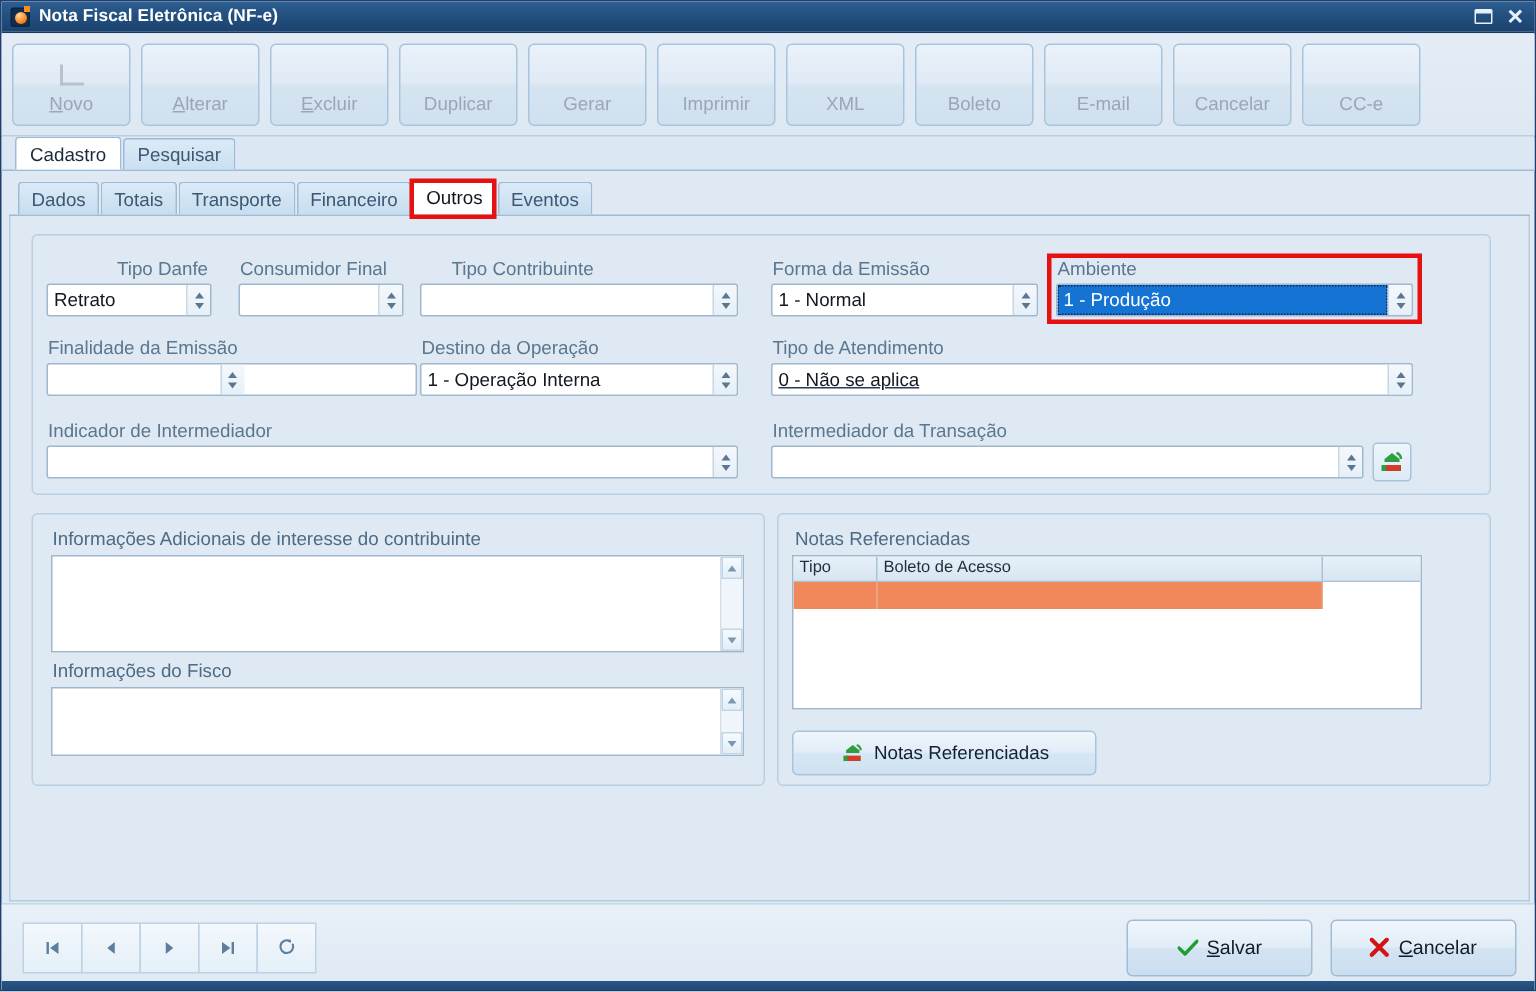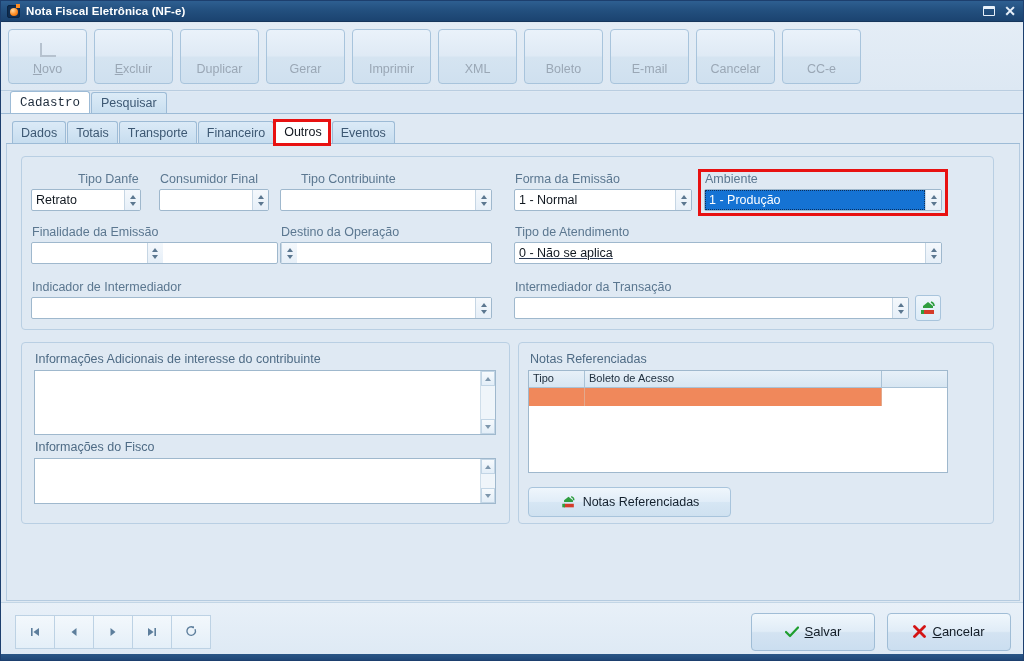--- a/index.html
+++ b/index.html
@@ -160,21 +160,20 @@
     background: linear-gradient(to bottom, #dcebf7 0%, #c9dff0 100%);
     margin-right: 1px;
     cursor: default;
   }
   .tab1.active {
     background: #ffffff;
     color: #1c2a3a;
     height: 22px;
     position: relative;
     z-index: 3;
-    font-family: Liberation Mono, monospace;
   }
 
   
   .tabstrip2 {
     position: absolute;
     left: 5px; top: 119px;
     width: 1014px; height: 24px;
     display: flex;
     align-items: flex-end;
     padding-left: 6px;
@@ -430,20 +429,23 @@
       <span class="tb-btn tb-close">✕</span>
     </span>
   </div>
 
   <div class="toolbar">
     <div class="tbtn">
       <span class="gicon icon-novo"></span>
       <span class="lbl"><u>N</u>ovo</span>
     </div>
     <div class="tbtn">
+      <span class="lbl"><u>A</u>lterar</span>
+    </div>
+    <div class="tbtn">
       <span class="lbl"><u>E</u>xcluir</span>
     </div>
     <div class="tbtn">
       <span class="lbl">Duplicar</span>
     </div>
     <div class="tbtn">
       <span class="lbl">Gerar</span>
     </div>
     <div class="tbtn">
       <span class="lbl">Imprimir</span>
@@ -534,20 +536,21 @@
     <div class="combo" style="left:24px; top:98px; width:247px;flex-direction:column;">
       <span class="val">1 - NF-e Normal</span>
       <span class="spin">
           <i class="up"></i>
           <i class="dn"></i>
         </span>
     </div>
 
     <div class="fieldlabel" style="left:274px; top:81px;">Destino da Operação</div>
     <div class="combo" style="left:273px; top:98px; width:212px;">
+      <span class="val">1 - Operação Interna</span>
       <span class="spin">
           <i class="up"></i>
           <i class="dn"></i>
         </span>
     </div>
 
     <div class="fieldlabel" style="left:508px; top:81px;">Tipo de Atendimento</div>
     <div class="combo" style="left:507px; top:98px; width:428px;text-decoration:underline;">
       <span class="val">0 - Não se aplica</span>
       <span class="spin">

